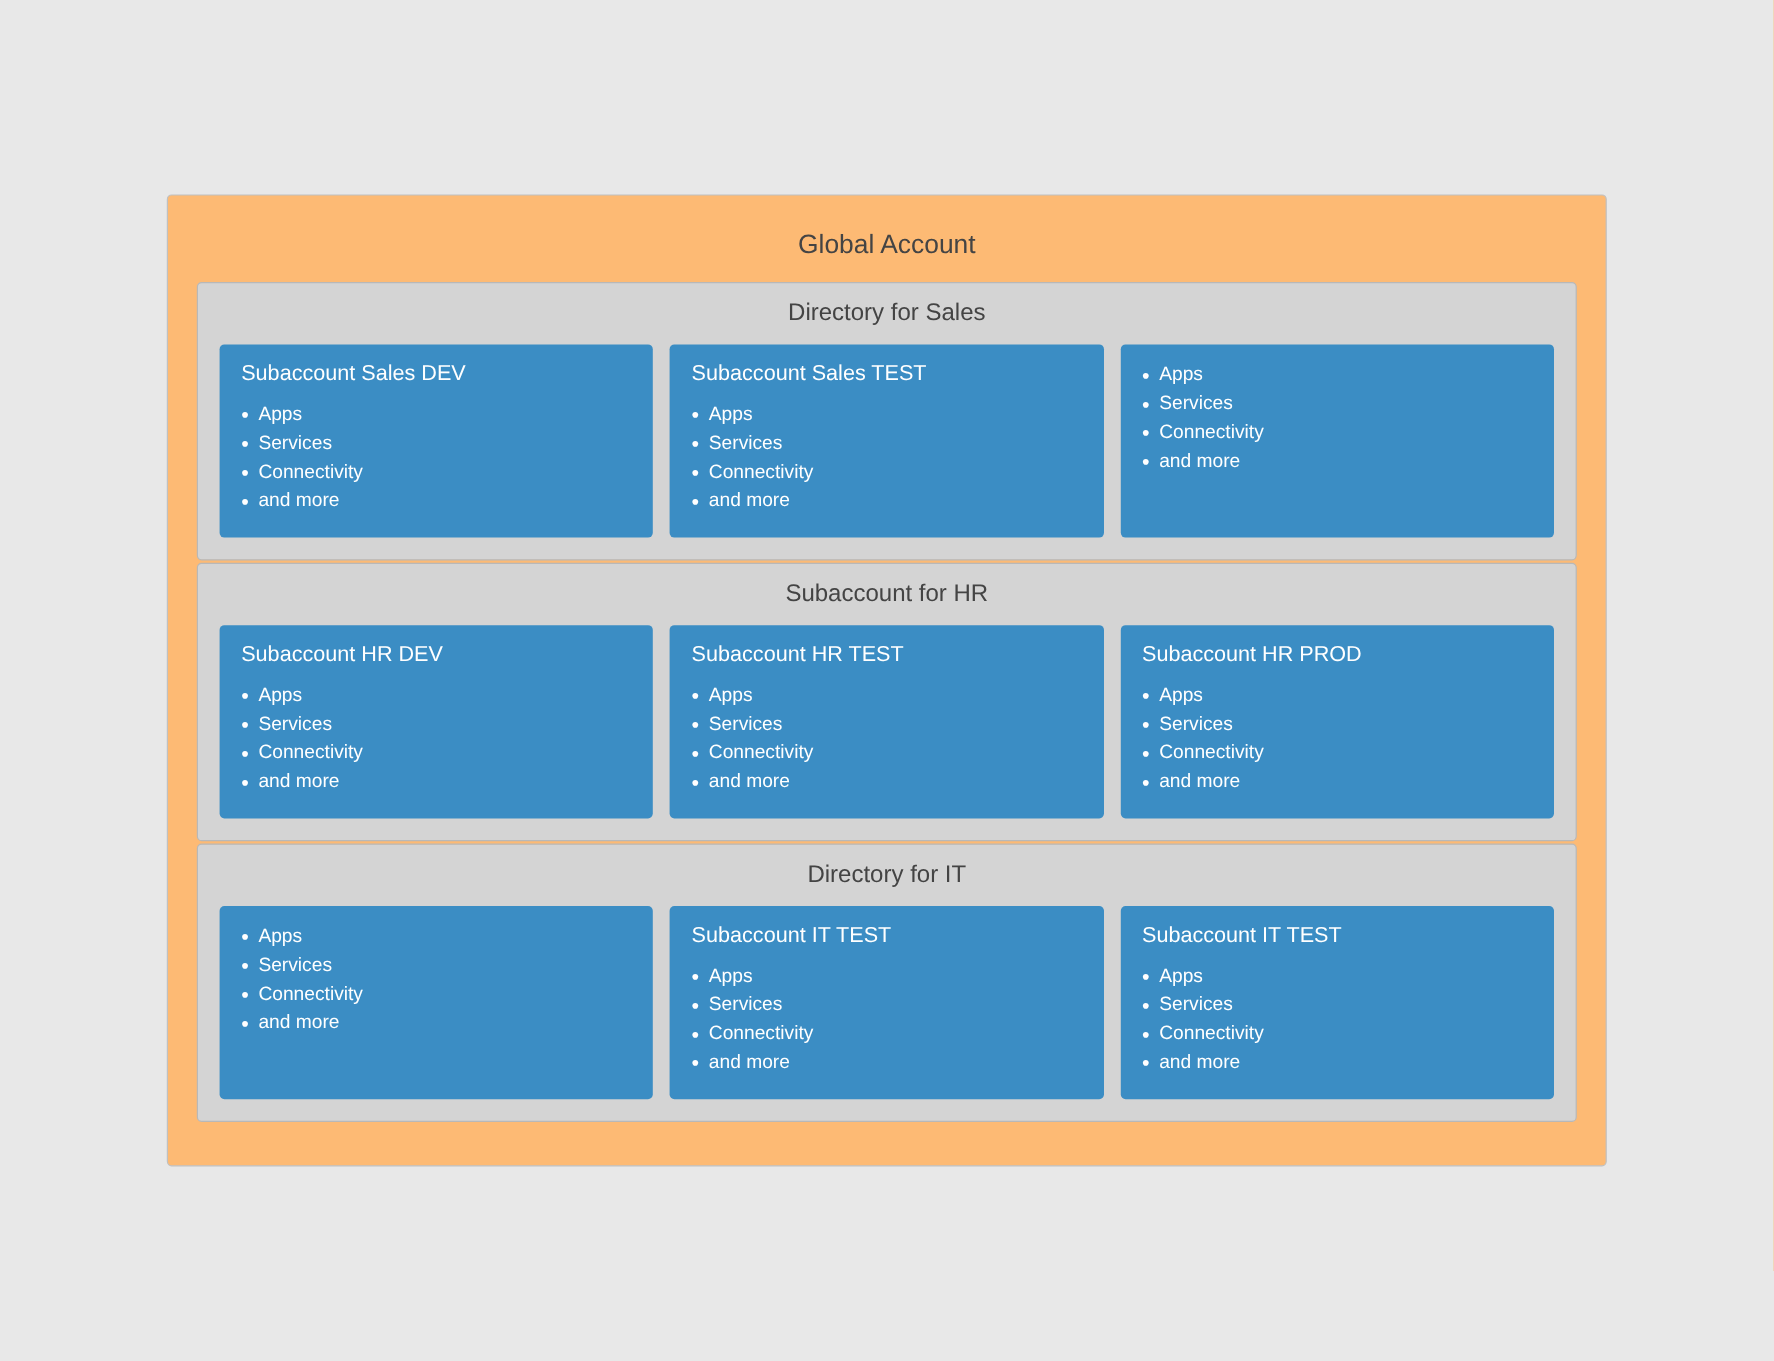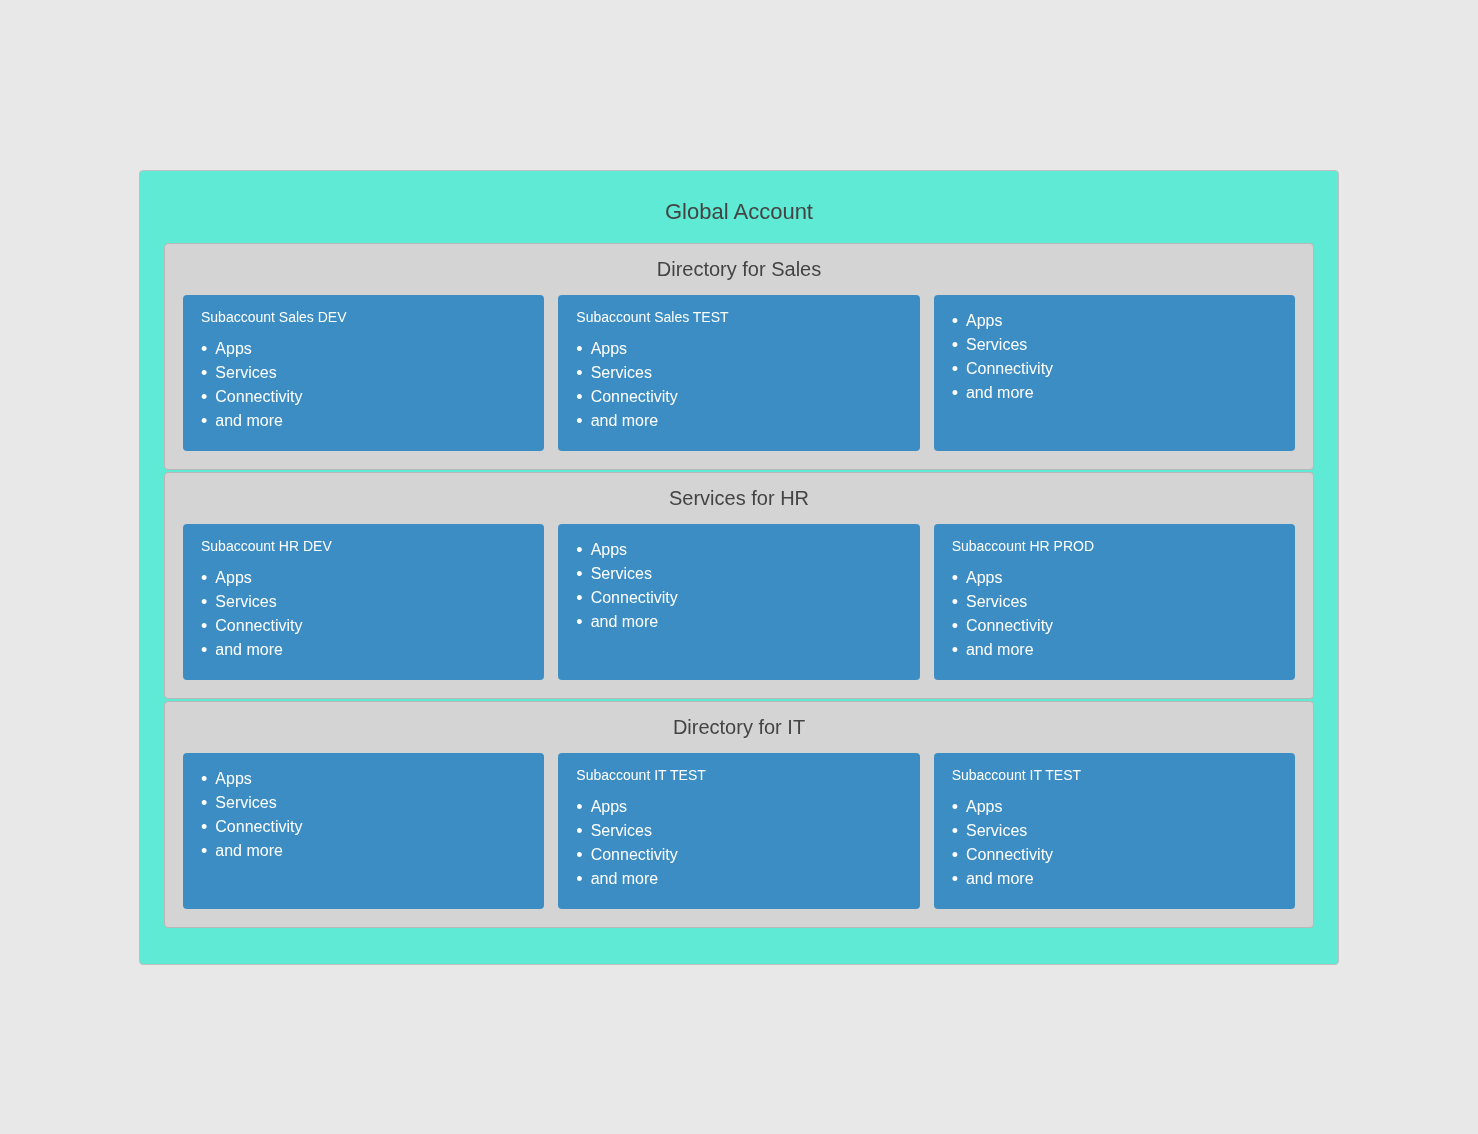--- a/index.html
+++ b/index.html
@@ -12,21 +12,21 @@
       background: #e8e8e8;
       font-family: 'Segoe UI', Arial, sans-serif;
       display: flex;
       justify-content: center;
       align-items: center;
       min-height: 100vh;
       padding: 20px;
     }
 
     .global-account {
-      background: #5eead4;
+      background: #fdba74;
       border: 1.5px solid #c0c0c0;
       border-radius: 4px;
       padding: 28px 24px 24px 24px;
       width: 1200px;
       max-width: 100%;
     }
 
     .global-account-title {
       text-align: center;
       font-size: 22px;
@@ -62,21 +62,21 @@
     }
 
     .subaccount {
       background: #3b8dc4;
       border-radius: 4px;
       padding: 14px 18px 18px 18px;
       color: #fff;
     }
 
     .subaccount-title {
-      font-size: 14px;
+      font-size: 18px;
       font-weight: 500;
       margin-bottom: 12px;
       color: #fff;
     }
 
     .subaccount-list {
       list-style: none;
       padding: 0;
     }
 
@@ -163,21 +163,21 @@
               </li>
               <li>
                 <span class="bullet">•</span>
                 <span>and more</span>
               </li>
             </ul>
           </div>
         </div>
       </div>
       <div class="directory">
-        <div class="directory-title">Services for HR</div>
+        <div class="directory-title">Subaccount for HR</div>
         <div class="subaccounts-grid">
           <div class="subaccount">
             <div class="subaccount-title">Subaccount  HR DEV</div>
             <ul class="subaccount-list">
               <li>
                 <span class="bullet">•</span>
                 <span>Apps</span>
               </li>
               <li>
                 <span class="bullet">•</span>
@@ -187,20 +187,21 @@
                 <span class="bullet">•</span>
                 <span>Connectivity</span>
               </li>
               <li>
                 <span class="bullet">•</span>
                 <span>and more</span>
               </li>
             </ul>
           </div>
           <div class="subaccount">
+            <div class="subaccount-title">Subaccount HR TEST</div>
             <ul class="subaccount-list">
               <li>
                 <span class="bullet">•</span>
                 <span>Apps</span>
               </li>
               <li>
                 <span class="bullet">•</span>
                 <span>Services</span>
               </li>
               <li>

